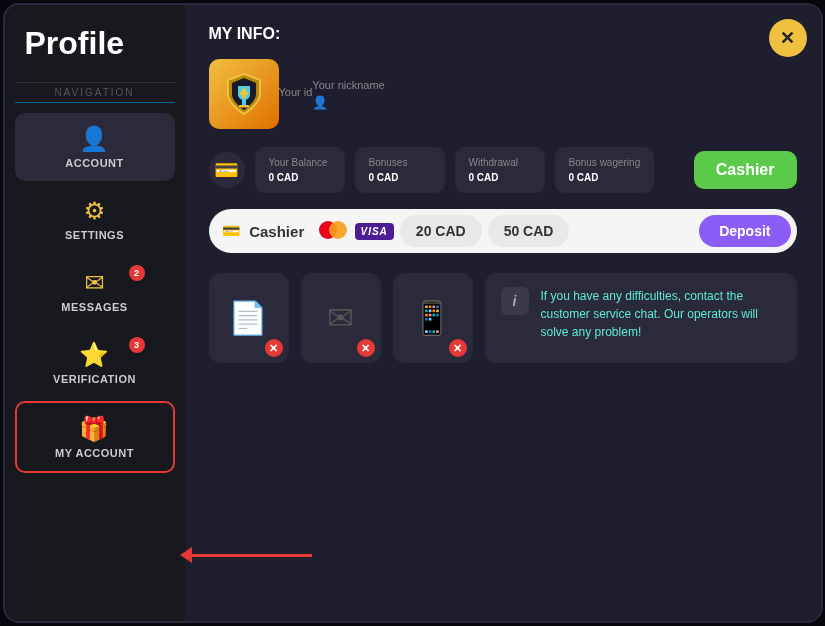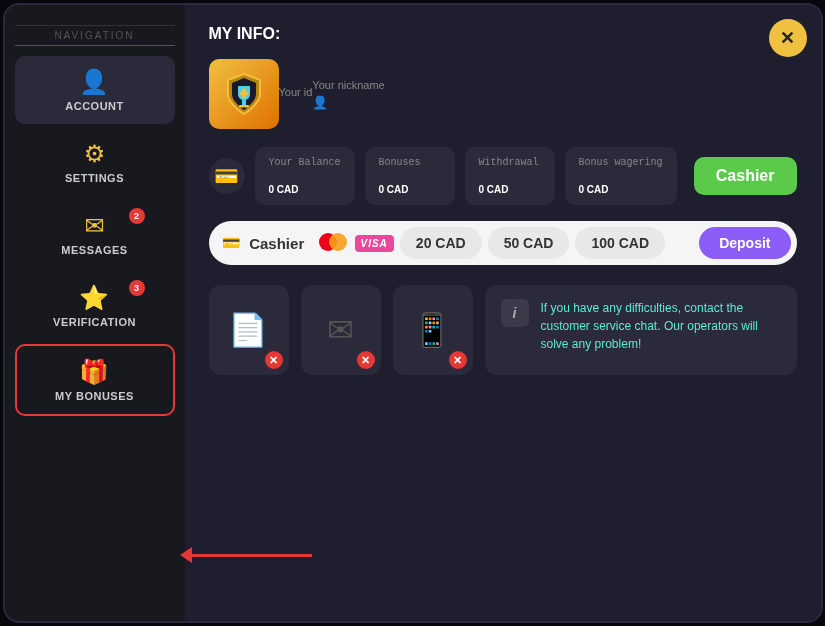--- a/index.html
+++ b/index.html
@@ -201,22 +201,21 @@
       background: #2a2a3a;
       border-radius: 10px;
       padding: 10px 14px;
       display: flex;
       flex-direction: column;
       min-width: 90px;
     }
     .balance-card-label {
       font-size: 10px;
       color: #888;
-      margin-bottom: 16px;
-      font-family: Liberation Mono, monospace;
+      margin-bottom: 4px;
     }
     .balance-card-value {
       font-size: 10px;
       font-weight: bold;
       color: #fff;
     }
     .cashier-btn {
       background: #5bc94a;
       color: #fff;
       border: none;
@@ -251,21 +250,21 @@
     .deposit-cashier-label {
       display: flex;
       align-items: center;
       gap: 8px;
       font-size: 15px;
       font-weight: bold;
       color: #333;
       min-width: 90px;
     }
     .visa-logo {
-      background: #ec4899;
+      background: #4c1d95;
       color: #fff;
       font-size: 10px;
       font-weight: bold;
       padding: 3px 6px;
       border-radius: 4px;
       font-style: italic;
       letter-spacing: 1px;
     }
     .mastercard-logo {
       display: flex;
@@ -378,20 +377,21 @@
   </style>
 </head>
 <body>
 
 <div class="modal-overlay">
   <div class="modal">
 
     <button class="close-btn">✕</button>
 
     <div class="sidebar">
+      <div class="sidebar-title">Profile</div>
       <div class="nav-label">NAVIGATION</div>
 
       <div class="nav-item active">
         <span class="nav-item-icon">👤</span>
         <span class="nav-item-label">ACCOUNT</span>
       </div>
 
       <div class="nav-item">
         <span class="nav-item-icon">⚙</span>
         <span class="nav-item-label">SETTINGS</span>
@@ -404,21 +404,21 @@
       </div>
 
       <div class="nav-item">
         <span class="badge">3</span>
         <span class="nav-item-icon">⭐</span>
         <span class="nav-item-label">VERIFICATION</span>
       </div>
 
       <div class="nav-item highlighted">
         <span class="nav-item-icon">🎁</span>
-        <span class="nav-item-label">MY BONUSES</span>
+        <span class="nav-item-label">MY ACCOUNT</span>
       </div>
     </div>
 
     <div class="arrow-indicator">
       <div class="arrow-head"></div>
       <div class="arrow-line"></div>
     </div>
 
     <div class="main-content">
 
@@ -477,21 +477,20 @@
           <span>💳</span>
           <span>Cashier</span>
         </div>
         <div class="mastercard-logo">
           <div class="mc-left"></div>
           <div class="mc-right"></div>
         </div>
         <span class="visa-logo">VISA</span>
         <button class="amount-btn">20 CAD</button>
         <button class="amount-btn">50 CAD</button>
-        <button class="amount-btn">100 CAD</button>
         <button class="deposit-btn">Deposit</button>
       </div>
 
       <div class="verification-row">
 
         <div class="verify-card">
           <span>📄</span>
           <div class="verify-x">✕</div>
         </div>
 

